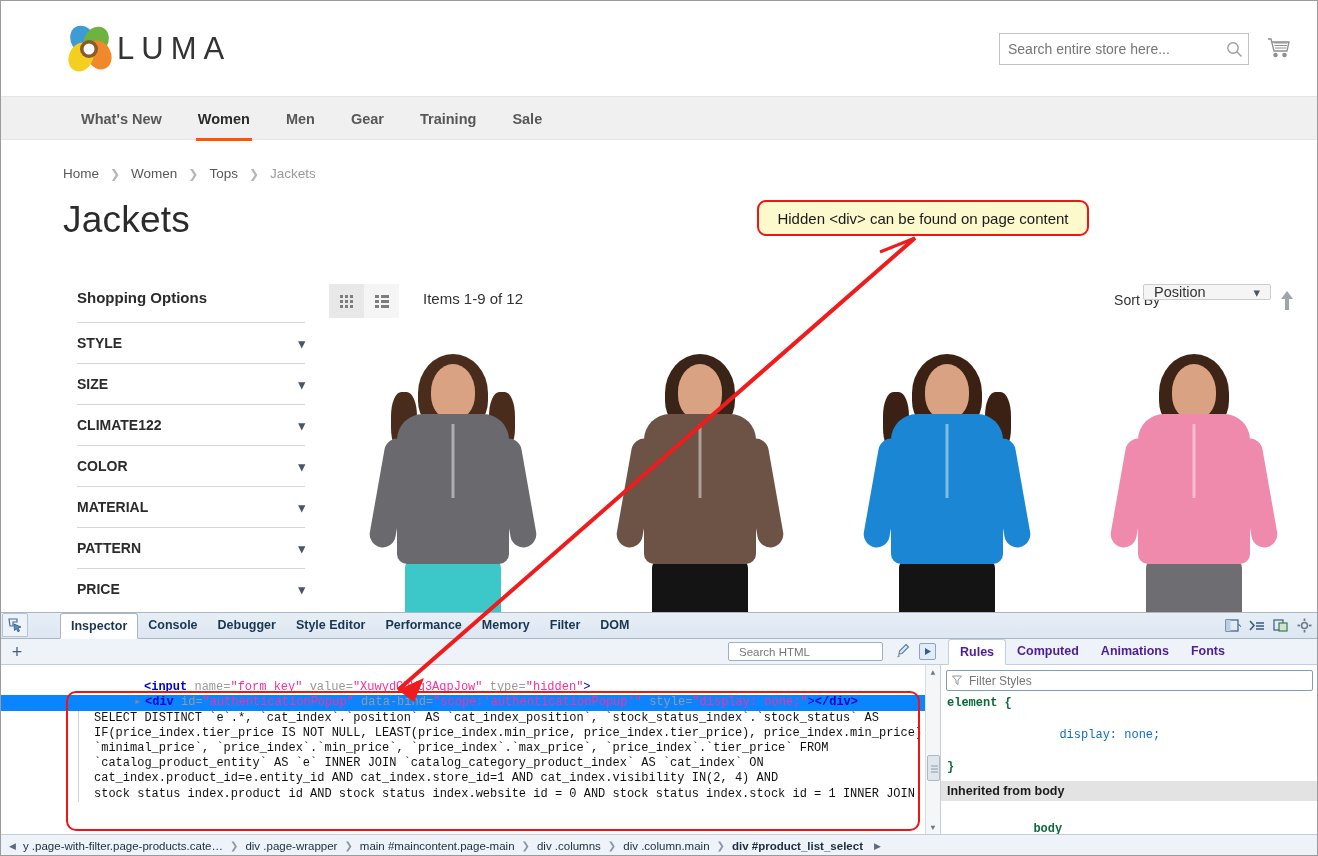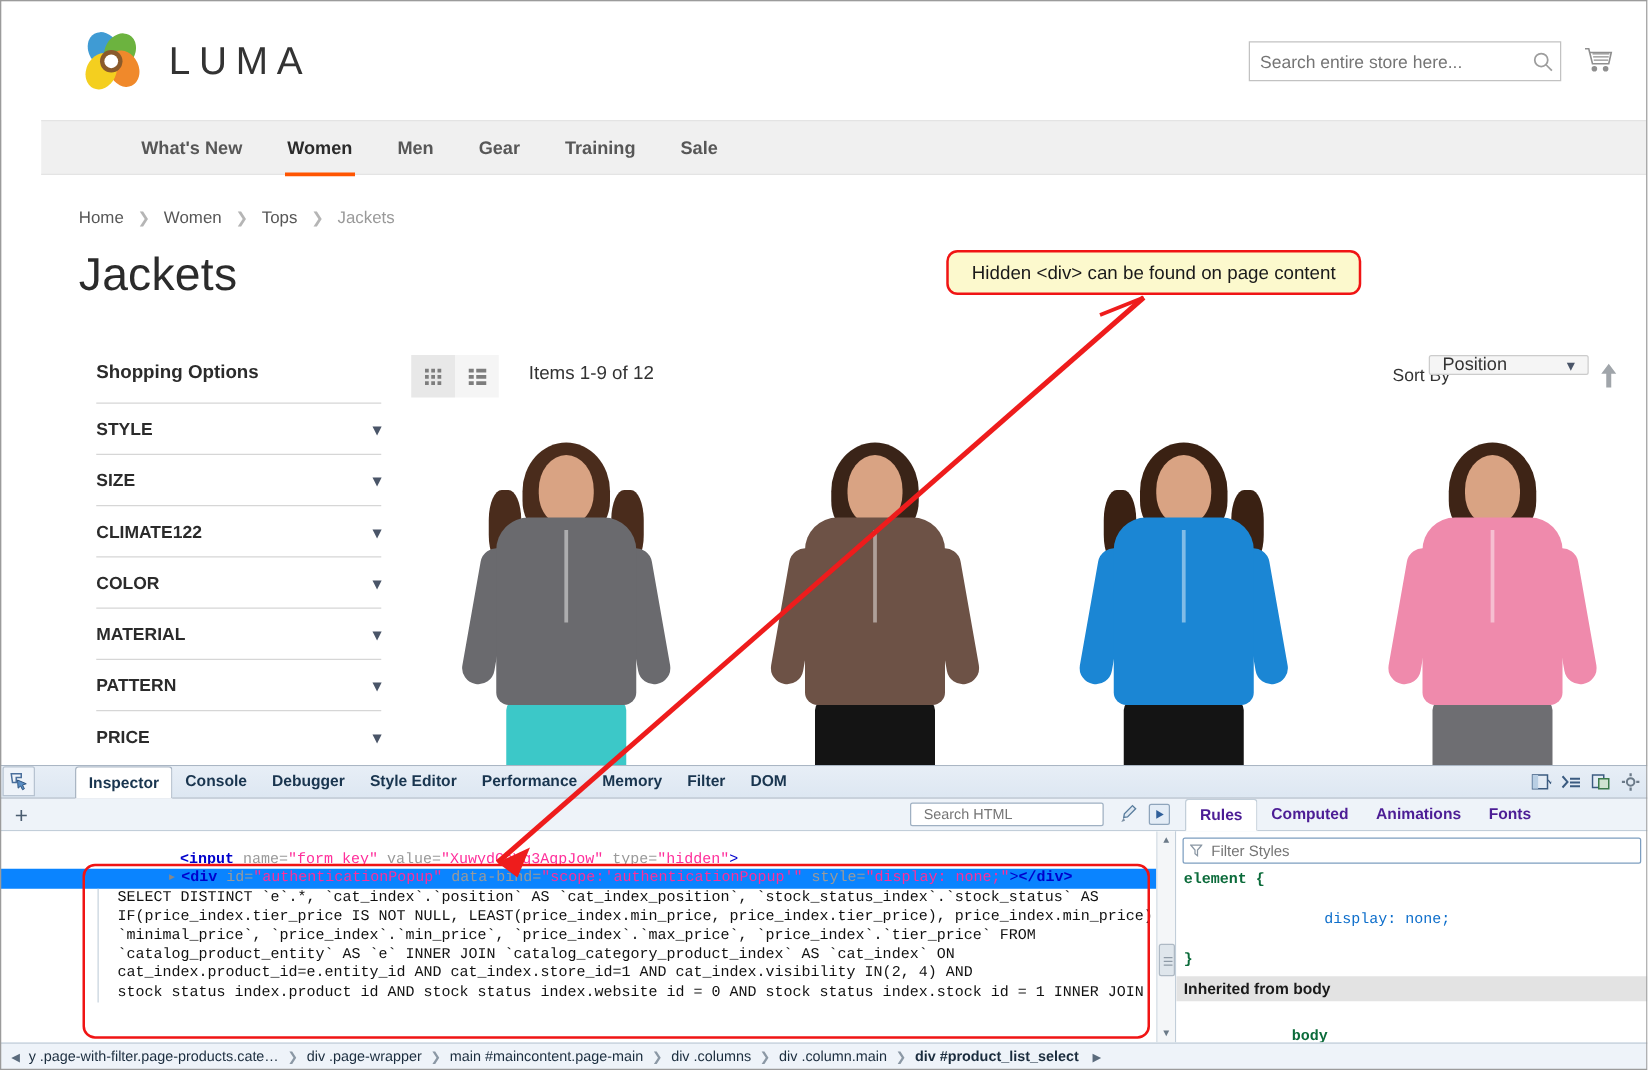--- a/index.html
+++ b/index.html
@@ -16,40 +16,39 @@
   
   .browser {
     position:absolute; left:0; top:0; width:1318px; height:612px;
     background:#fff; overflow:hidden;
     border-left:1px solid #c8c8c8; border-top:1px solid #c8c8c8;
     border-right:1px solid #c8c8c8;
   }
   .site-header {
     position:relative; height:95px; background:#fff;
   }
-  .logo-wrap { position:absolute; left:62px; top:22px; display:flex; align-items:center; gap:20px; }
+  .logo-wrap { position:absolute; left:62px; top:22px; display:flex; align-items:center; gap:2px; }
   .logo-mark { width:52px; height:52px; position:relative; }
   .logo-text { font-size:31px; letter-spacing:7px; color:#333; font-weight:400; }
 
   .search-box {
     position:absolute; right:68px; top:32px; width:250px; height:32px;
     border:1px solid #c2c2c2; background:#fff; display:flex; align-items:center;
   }
   .search-box input {
     border:0; outline:0; flex:1; height:30px; padding:0 8px;
     font-size:14px; color:#ec4899; font-family:"Liberation Sans", sans-serif;
     background:transparent;
   }
   .search-icon { width:28px; display:flex; align-items:center; justify-content:center; color:#999; }
   .cart-icon { position:absolute; right:22px; top:33px; width:30px; height:30px; color:#8f8f8f; }
 
   .nav {
     position:relative; height:44px; background:#f0f0f0; border-top:1px solid #e4e4e4;
     border-bottom:1px solid #e4e4e4;
-    margin-left:32px;
   }
   .nav-inner { position:absolute; left:62px; top:0; height:44px; display:flex; align-items:stretch; }
   .nav-item {
     display:flex; align-items:center; padding:0 18px; font-size:14.5px;
     font-weight:bold; color:#575757; cursor:pointer; position:relative;
   }
   .nav-item.active { color:#2b2b2b; }
   .nav-item.active:after {
     content:""; position:absolute; left:16px; right:16px; bottom:0; height:3px; background:#ff5501;
   }

